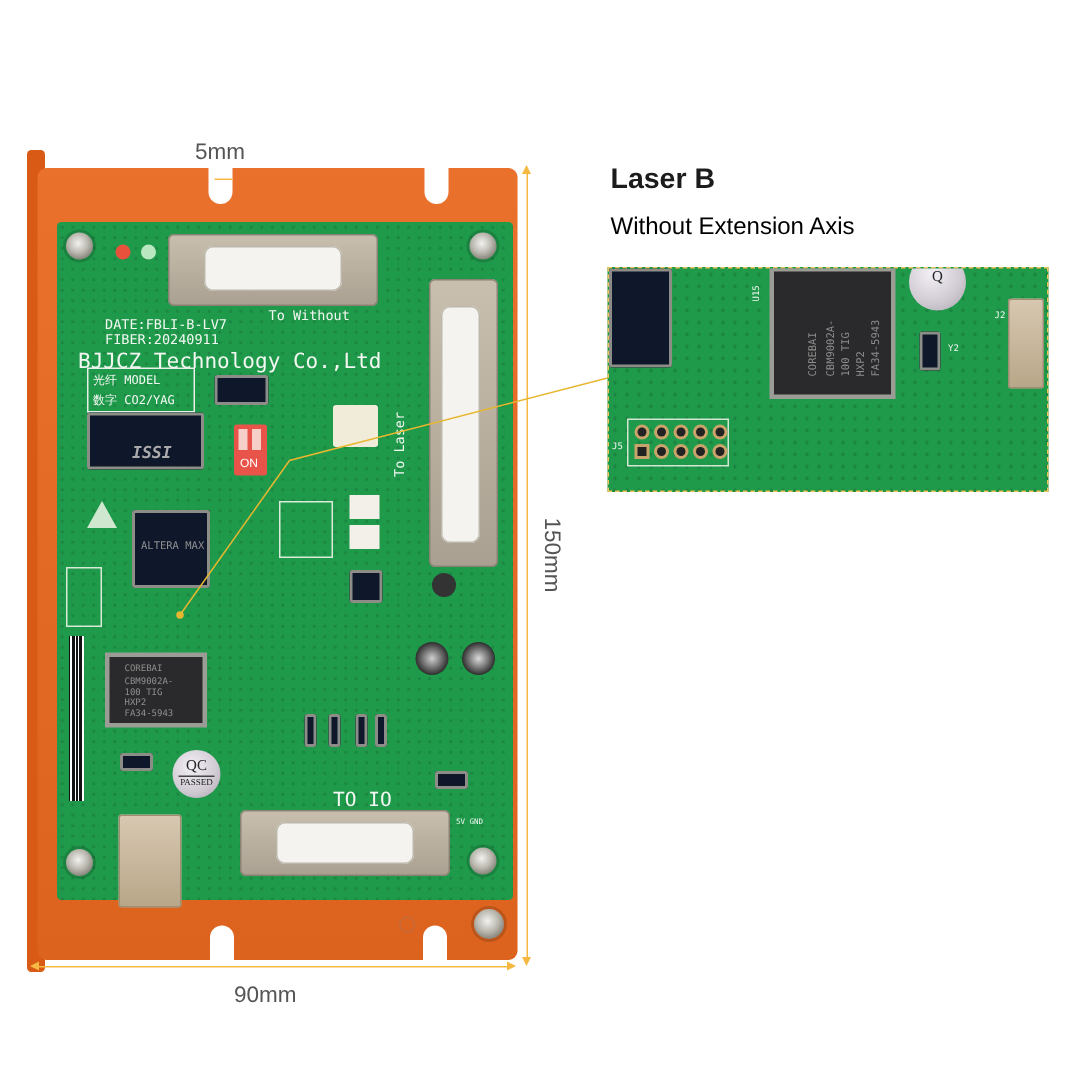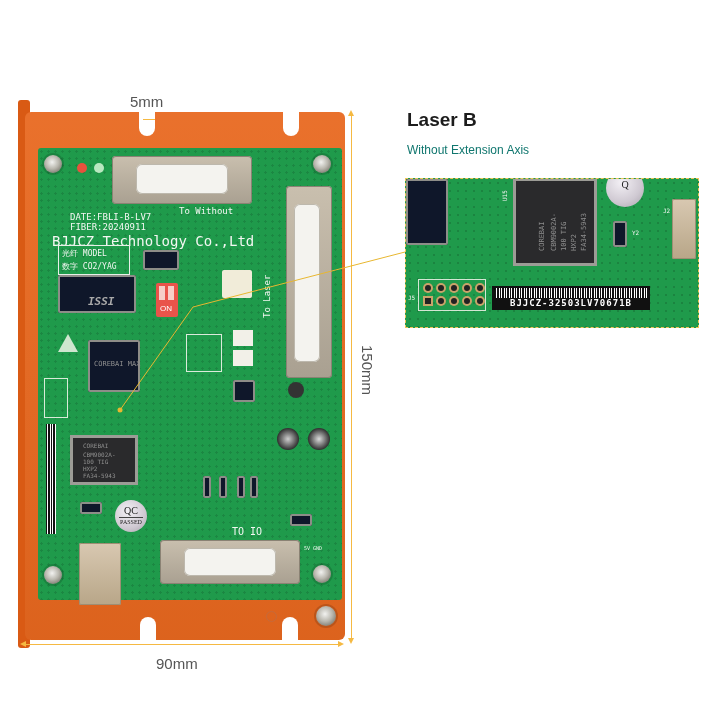--- a/index.html
+++ b/index.html
@@ -39,21 +39,21 @@
 
   .dip { background:#e9544a; border-radius:2px; }
   .usb { background:linear-gradient(180deg,#d8c8b1,#b8a688); border-radius:2px; box-shadow:inset 0 0 0 1px #9e8e74; }
 
   
   .dim-line { background:#f5b942; }
   .dim-text { color:#555; font-size:15px; }
 
   
   .title { left:407px; top:109px; font-size:19px; font-weight:bold; color:#1c1c1c; }
-  .subtitle { left:407px; top:143px; font-size:12px; color:#0f766e; }
+  .subtitle { left:407px; top:143px; font-size:16px; color:#000000; }
   .zoom-box { left:405px; top:178px; width:292px; height:148px; border:1px dashed #f0c45a; background:#1f9a4b; overflow:hidden;
     background-image: radial-gradient(rgba(0,0,0,0.14) 1px, transparent 1.2px); background-size:8px 8px; }
 </style>
 </head>
 <body>
 
 <div class="abs enclosure-edge-left"></div>
 <div class="abs enclosure"></div>
 <div class="abs enclosure-shade"></div>
 
@@ -94,21 +94,21 @@
 
 <div class="abs dip" style="left:156px;top:283px;width:22px;height:34px;">
   <div class="abs" style="left:3px;top:3px;width:6px;height:14px;background:#f6cfc9;"></div>
   <div class="abs" style="left:12px;top:3px;width:6px;height:14px;background:#f6cfc9;"></div>
   <div class="abs" style="left:4px;top:21px;font-size:8px;color:#fff;">ON</div>
 </div>
 
 <div class="abs" style="left:58px;top:334px;width:0;height:0;border-left:10px solid transparent;border-right:10px solid transparent;border-bottom:18px solid #cfe6cf;"></div>
 
 <div class="abs chip" style="left:88px;top:340px;width:52px;height:52px;">
-  <div class="abs chip-text" style="left:6px;top:20px;font-size:7px;">COREBAI MAX</div>
+  <div class="abs chip-text" style="left:6px;top:20px;font-size:7px;">ALTERA MAX</div>
 </div>
 
 <div class="abs" style="left:44px;top:378px;width:22px;height:38px;border:1px solid #d9ead9;"></div>
 
 <div class="abs barcode" style="left:46px;top:424px;width:10px;height:110px;"></div>
 
 <div class="abs chip-qfp" style="left:73px;top:438px;width:62px;height:44px;">
   <div class="abs chip-text" style="left:10px;top:4px;font-size:6px;">COREBAI</div>
   <div class="abs chip-text" style="left:10px;top:13px;font-size:6px;">CBM9002A-</div>
   <div class="abs chip-text" style="left:10px;top:20px;font-size:6px;">100 TIG</div>
@@ -137,21 +137,21 @@
 <div class="abs chip" style="left:233px;top:380px;width:22px;height:22px;"></div>
 
 <div class="abs" style="left:288px;top:382px;width:16px;height:16px;background:#333;border-radius:50%;"></div>
 <div class="abs" style="left:277px;top:428px;width:22px;height:22px;border-radius:50%;background:radial-gradient(circle,#cfcfcf,#2f2f2f 70%);"></div>
 <div class="abs" style="left:308px;top:428px;width:22px;height:22px;border-radius:50%;background:radial-gradient(circle,#dcdcdc,#2f2f2f 70%);"></div>
 
 <div class="abs chip" style="left:203px;top:476px;width:8px;height:22px;"></div>
 <div class="abs chip" style="left:219px;top:476px;width:8px;height:22px;"></div>
 <div class="abs chip" style="left:237px;top:476px;width:8px;height:22px;"></div>
 <div class="abs chip" style="left:250px;top:476px;width:8px;height:22px;"></div>
-<div class="abs silk" style="left:232px;top:526px;font-size:10px;">TO IO</div>
+<div class="abs silk" style="left:222px;top:526px;font-size:13px;">TO IO</div>
 <div class="abs chip" style="left:290px;top:514px;width:22px;height:12px;"></div>
 <div class="abs silk" style="left:304px;top:545px;font-size:5px;">5V GND</div>
 
 <div class="abs dsub-shell" style="left:160px;top:540px;width:140px;height:44px;">
   <div class="abs dsub-face" style="left:24px;top:8px;width:92px;height:28px;"></div>
 </div>
 
 <div class="abs" style="left:266px;top:611px;width:9px;height:9px;border:1px solid #c66a3a;border-radius:50%;"></div>
 
 <div class="abs dim-text" style="left:130px;top:93px;">5mm</div>
@@ -205,17 +205,13 @@
     <div class="abs" style="left:45px;top:5px;width:6px;height:6px;border-radius:50%;background:#222;box-shadow:0 0 0 2px #c9a46a;"></div>
     <div class="abs" style="left:58px;top:5px;width:6px;height:6px;border-radius:50%;background:#222;box-shadow:0 0 0 2px #c9a46a;"></div>
     <div class="abs" style="left:6px;top:18px;width:6px;height:6px;background:#222;box-shadow:0 0 0 2px #c9a46a;"></div>
     <div class="abs" style="left:19px;top:18px;width:6px;height:6px;border-radius:50%;background:#222;box-shadow:0 0 0 2px #c9a46a;"></div>
     <div class="abs" style="left:32px;top:18px;width:6px;height:6px;border-radius:50%;background:#222;box-shadow:0 0 0 2px #c9a46a;"></div>
     <div class="abs" style="left:45px;top:18px;width:6px;height:6px;border-radius:50%;background:#222;box-shadow:0 0 0 2px #c9a46a;"></div>
     <div class="abs" style="left:58px;top:18px;width:6px;height:6px;border-radius:50%;background:#222;box-shadow:0 0 0 2px #c9a46a;"></div>
   </div>
   <div class="abs silk" style="left:2px;top:115px;font-size:6px;">J5</div>
 
-  <div class="abs" style="left:86px;top:107px;width:158px;height:24px;background:#111;">
-    <div class="abs barcode" style="left:3px;top:2px;width:152px;height:10px;"></div>
-    <div class="abs" style="left:4px;top:12px;width:150px;text-align:center;color:#fff;font-family:'DejaVu Sans Mono', monospace;font-size:9px;font-weight:bold;letter-spacing:1px;">BJJCZ-32503LV70671B</div>
-  </div>
 </div>
 
 </body></html>

